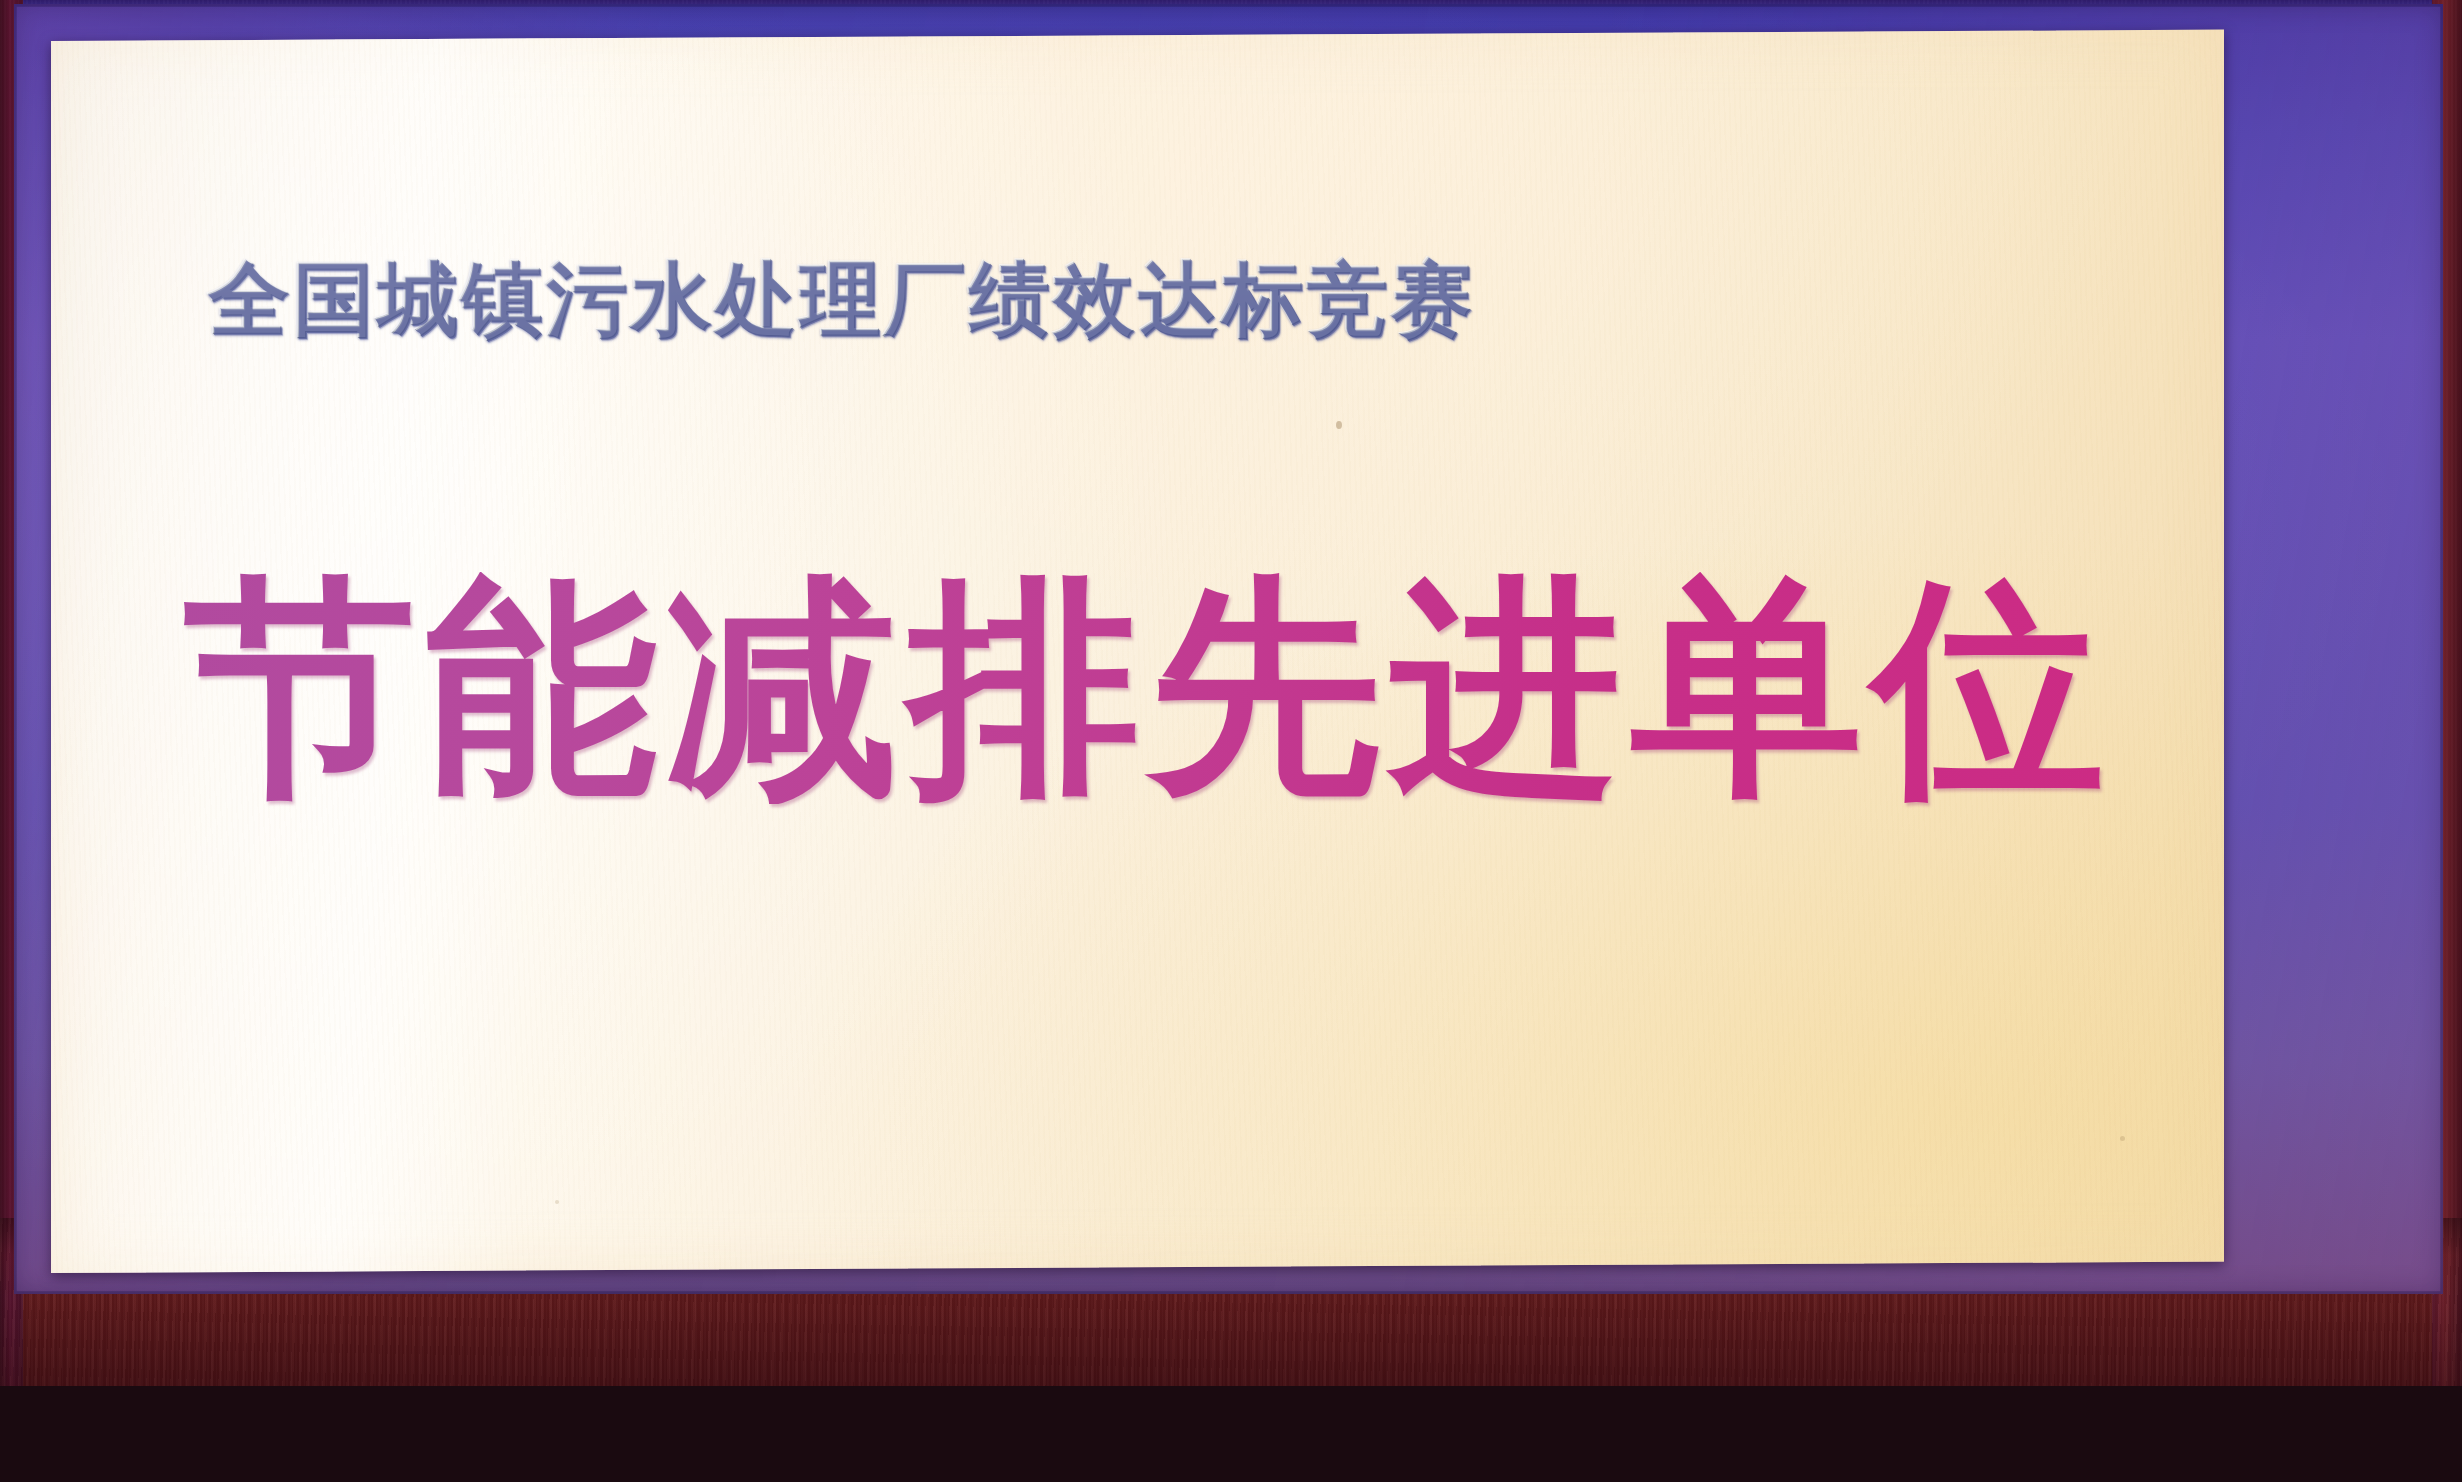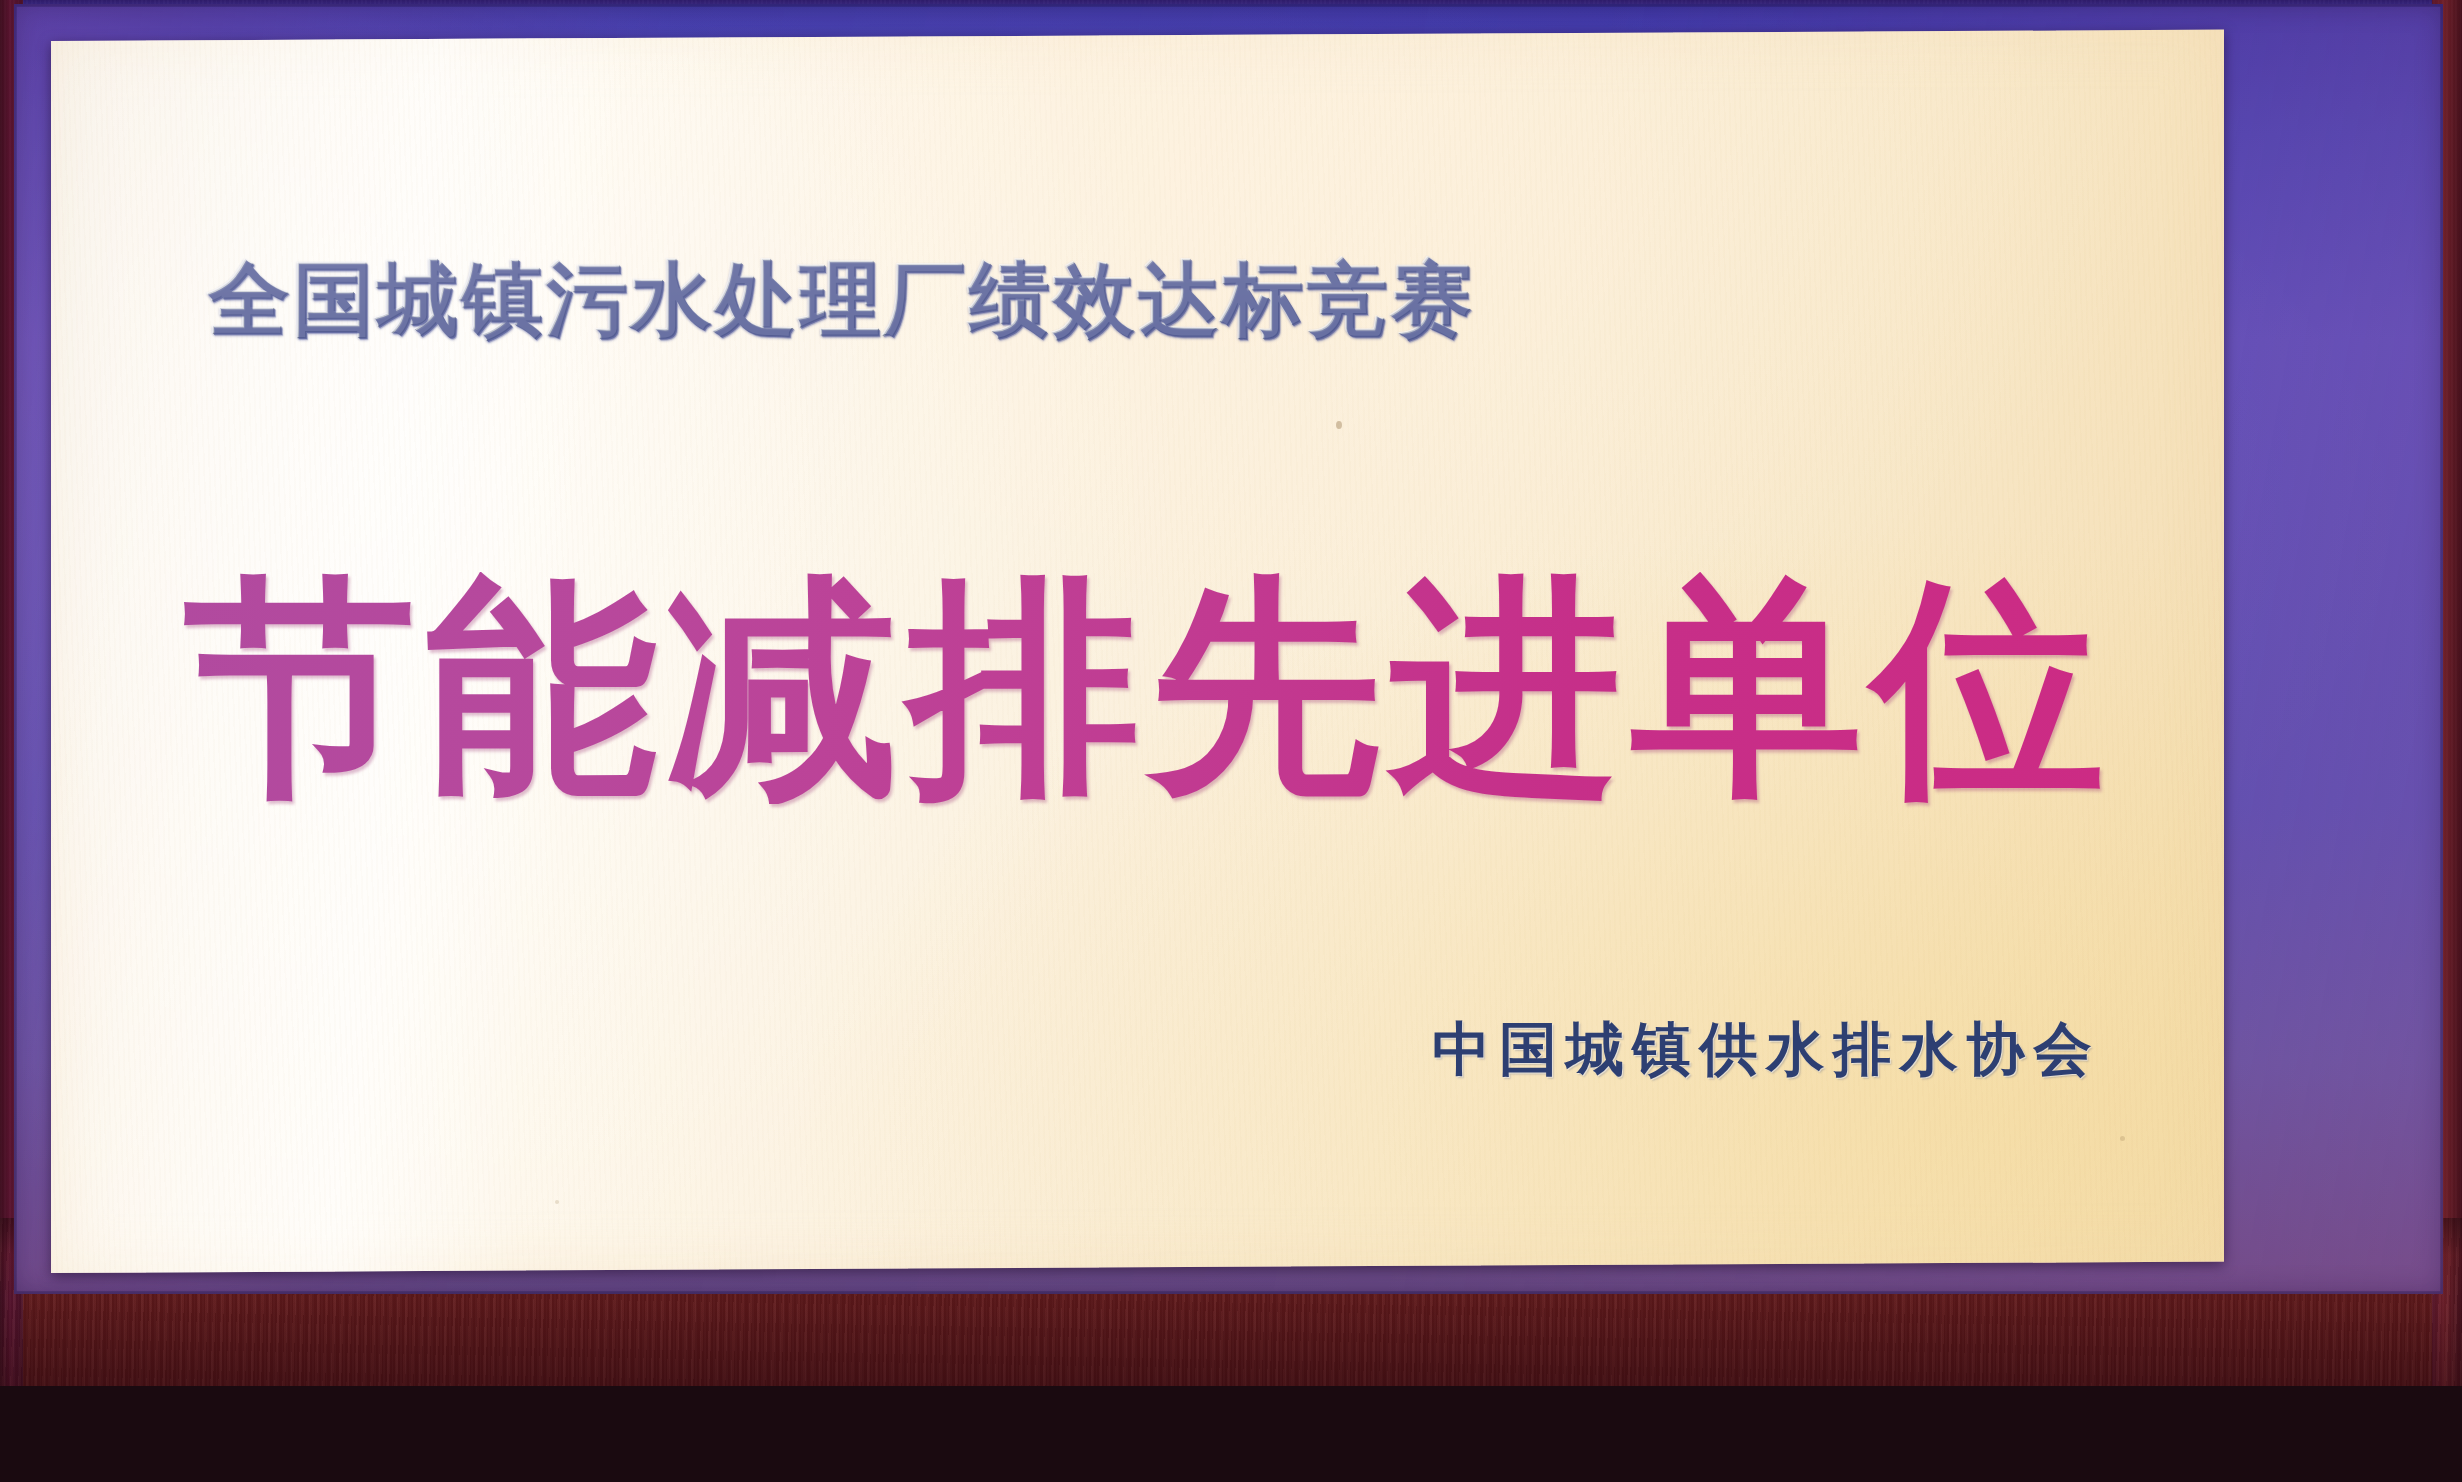--- a/index.html
+++ b/index.html
@@ -216,21 +216,20 @@
         <span>能</span>
         <span>减</span>
         <span>排</span>
         <span>先</span>
         <span>进</span>
         <span>单</span>
         <span>位</span>
       </div>
 
       <div class="signature">
-        <div class="sig-line">中国城镇供水排水协会</div>
       </div>
 
       <div class="speck" style="left:1285px;top:380px;width:6.2px;height:8px;"></div>
       <div class="speck" style="left:2069px;top:1095px;width:5.3px;height:5.3px;opacity:.6;"></div>
       <div class="speck" style="left:504px;top:1159px;width:4.4px;height:4.4px;opacity:.5;"></div>
     </div>
   </div>
 
 </div>
 

